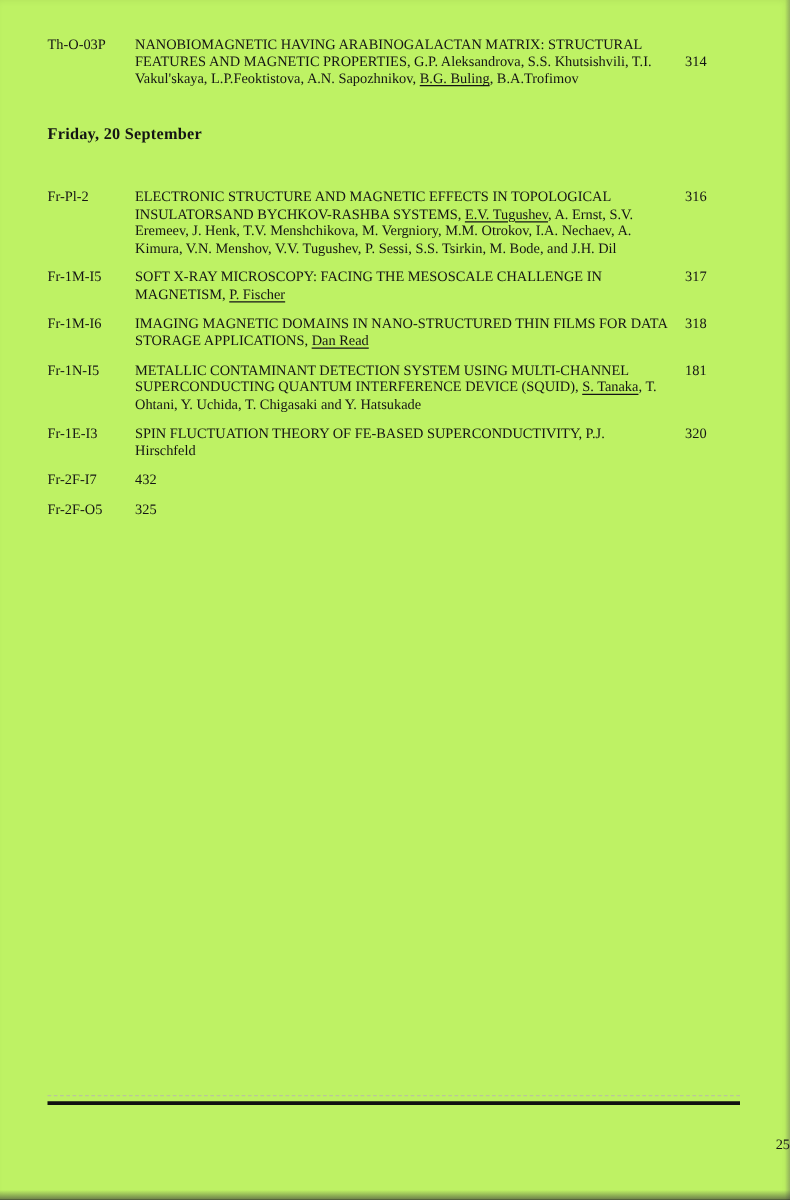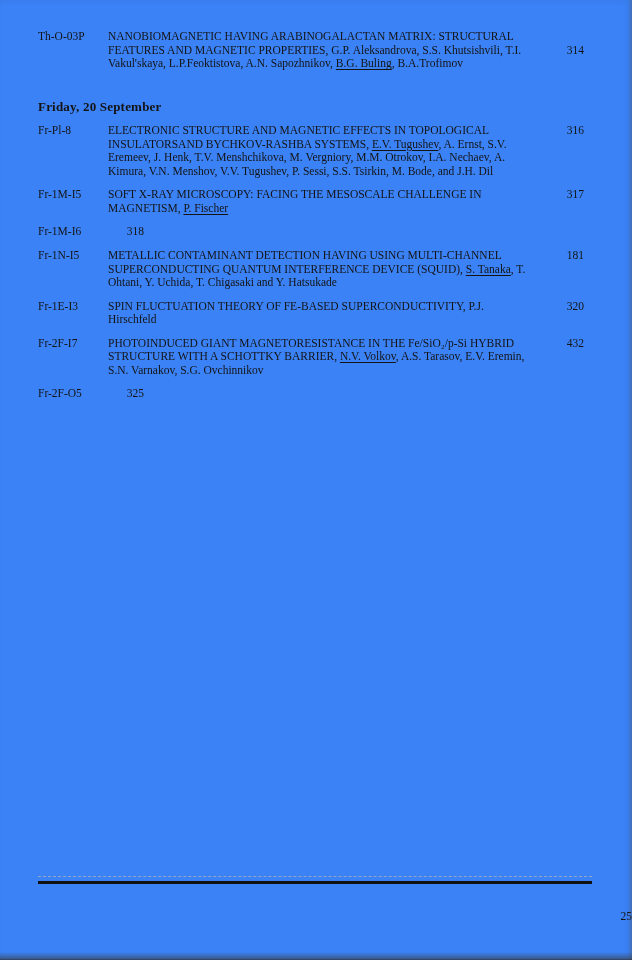--- a/index.html
+++ b/index.html
@@ -1,56 +1,55 @@
 <!DOCTYPE html>
 <html><head>
 <meta charset="utf-8">
 <style>
   html, body { margin: 0; padding: 0; background: #e8e8e6; }
   .page-canvas {
     position: relative;
     width: 632px;
     height: 960px;
     margin: 0 auto;
-    background: #3b82f6;
+    background: #bef264;
     color: #141414;
     font-family: "Liberation Serif", "DejaVu Serif", serif;
     font-size: 11.5px;
     line-height: 1.18;
     overflow: hidden;
     box-shadow: inset -3px 0 6px rgba(0,0,0,0.08);
   }
   .content {
     position: absolute;
     top: 30px;
     left: 38px;
     right: 48px;
   }
   .section-heading {
     font-size: 13px;
     font-weight: bold;
-    margin: 28px 0 10px 0;
+    margin: 28px 0 38px 0;
     letter-spacing: 0.2px;
   }
   .entry {
     display: flex;
     align-items: flex-start;
     margin-bottom: 10px;
   }
   .code {
     flex: 0 0 70px;
     white-space: nowrap;
   }
   .body {
     flex: 1 1 auto;
     padding-right: 14px;
   }
   .page-num {
     flex: 0 0 36px;
-    text-align: right;
   }
   
   section[data-sec-index="0"] .page-num { align-self: center; }
   .u { text-decoration: underline; text-underline-offset: 1.5px; }
   .footer-rule-area {
     position: absolute;
     left: 38px;
     right: 40px;
     bottom: 76px;
   }
@@ -96,46 +95,46 @@
       <section data-sec-index="0">
         <div class="entry">
           <div class="code">Th-O-03P</div>
           <div class="body"><span>NANOBIOMAGNETIC HAVING ARABINOGALACTAN MATRIX: STRUCTURAL FEATURES AND MAGNETIC PROPERTIES, G.P. Aleksandrova, S.S. Khutsishvili, T.I. Vakul'skaya, L.P.Feoktistova, A.N. Sapozhnikov, </span><span class="u">B.G. Buling</span><span>, B.A.Trofimov</span></div>
           <div class="page-num">314</div>
         </div>
       </section>
       <section data-sec-index="1">
         <div class="section-heading">Friday, 20 September</div>
         <div class="entry">
-          <div class="code">Fr-Pl-8</div>
+          <div class="code">Fr-Pl-2</div>
           <div class="body"><span>ELECTRONIC STRUCTURE AND MAGNETIC EFFECTS IN TOPOLOGICAL INSULATORSAND BYCHKOV-RASHBA SYSTEMS, </span><span class="u">E.V. Tugushev</span><span>, A. Ernst, S.V. Eremeev, J. Henk, T.V. Menshchikova, M. Vergniory, M.M. Otrokov, I.A. Nechaev, A. Kimura, V.N. Menshov, V.V. Tugushev, P. Sessi, S.S. Tsirkin, M. Bode, and J.H. Dil</span></div>
           <div class="page-num">316</div>
         </div>
         <div class="entry">
           <div class="code">Fr-1M-I5</div>
           <div class="body"><span>SOFT X-RAY MICROSCOPY: FACING THE MESOSCALE CHALLENGE IN MAGNETISM, </span><span class="u">P. Fischer</span></div>
           <div class="page-num">317</div>
         </div>
         <div class="entry">
           <div class="code">Fr-1M-I6</div>
+          <div class="body"><span>IMAGING MAGNETIC DOMAINS IN NANO-STRUCTURED THIN FILMS FOR DATA STORAGE APPLICATIONS, </span><span class="u">Dan Read</span></div>
           <div class="page-num">318</div>
         </div>
         <div class="entry">
           <div class="code">Fr-1N-I5</div>
-          <div class="body"><span>METALLIC CONTAMINANT DETECTION HAVING USING MULTI-CHANNEL SUPERCONDUCTING QUANTUM INTERFERENCE DEVICE (SQUID), </span><span class="u">S. Tanaka</span><span>, T. Ohtani, Y. Uchida, T. Chigasaki and Y. Hatsukade</span></div>
+          <div class="body"><span>METALLIC CONTAMINANT DETECTION SYSTEM USING MULTI-CHANNEL SUPERCONDUCTING QUANTUM INTERFERENCE DEVICE (SQUID), </span><span class="u">S. Tanaka</span><span>, T. Ohtani, Y. Uchida, T. Chigasaki and Y. Hatsukade</span></div>
           <div class="page-num">181</div>
         </div>
         <div class="entry">
           <div class="code">Fr-1E-I3</div>
           <div class="body"><span>SPIN FLUCTUATION THEORY OF FE-BASED SUPERCONDUCTIVITY, P.J. Hirschfeld</span></div>
           <div class="page-num">320</div>
         </div>
         <div class="entry">
           <div class="code">Fr-2F-I7</div>
-          <div class="body"><span>PHOTOINDUCED GIANT MAGNETORESISTANCE IN THE Fe/SiO₂/p-Si HYBRID STRUCTURE WITH A SCHOTTKY BARRIER, </span><span class="u">N.V. Volkov</span><span>, A.S. Tarasov, E.V. Eremin, S.N. Varnakov, S.G. Ovchinnikov</span></div>
           <div class="page-num">432</div>
         </div>
         <div class="entry">
           <div class="code">Fr-2F-O5</div>
           <div class="page-num">325</div>
         </div>
       </section>
     </div>
 
   <div class="footer-rule-area">

